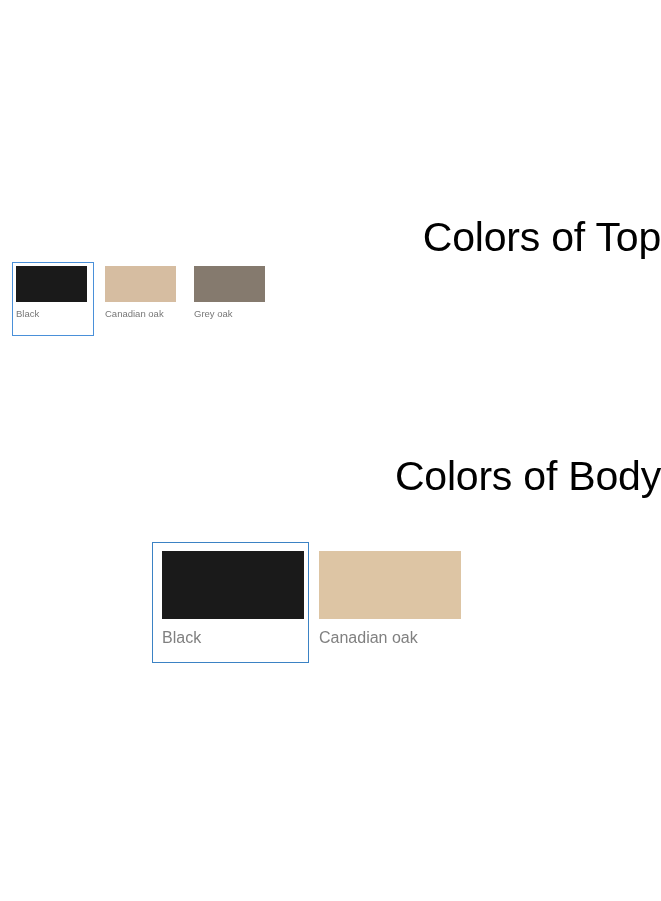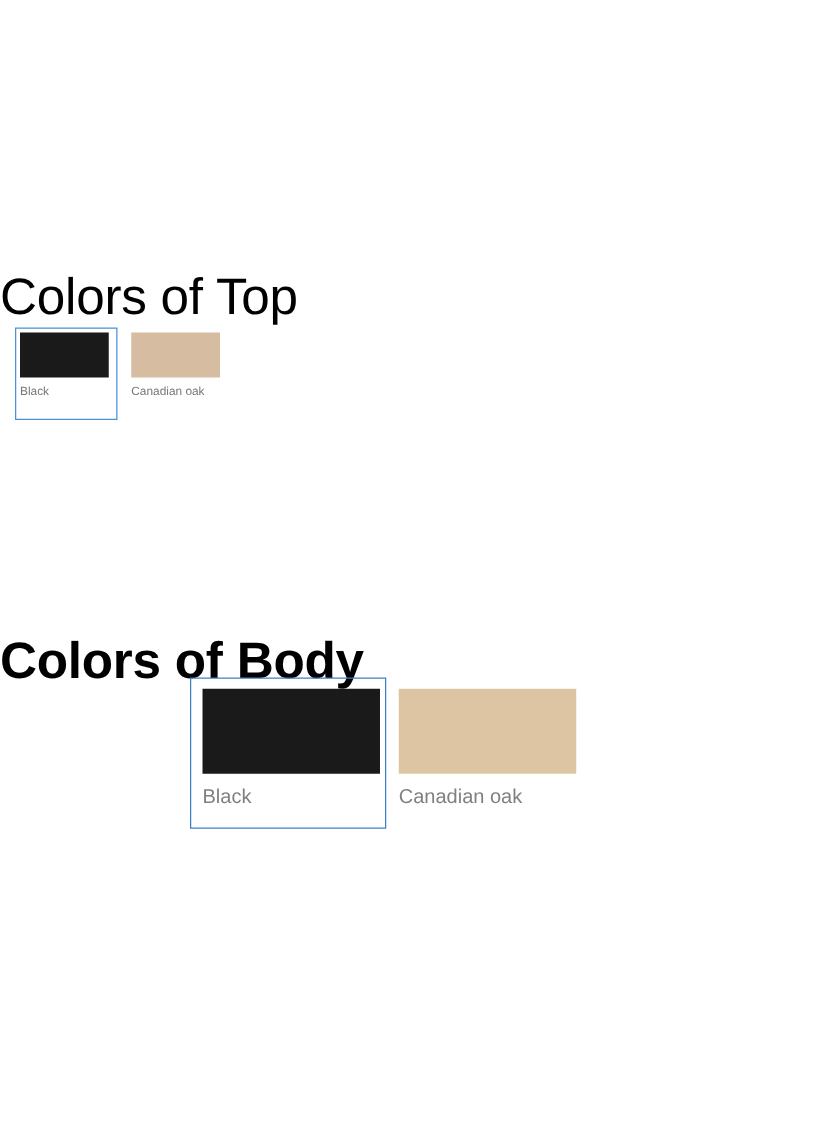--- a/index.html
+++ b/index.html
@@ -10,42 +10,41 @@
     width: 661px;
     height: 901px;
     background: #ffffff;
     font-family: "Liberation Sans", sans-serif;
     overflow: hidden;
     position: relative;
   }
 
   
   .section-title {
-    text-align: left;
+    text-align: right;
     font-family: "Liberation Sans", sans-serif;
     font-weight: 400;
     color: #000000;
     letter-spacing: -0.2px;
   }
   #title-top {
     font-size: 41px;
     line-height: 1;
     position: absolute;
     left: 0;
     right: 0;
     top: 190px;
   }
   #title-body {
     font-size: 41px;
     line-height: 1;
     position: absolute;
     left: 0;
     right: 0;
-    top: 481px;
-    font-weight: bold;
+    top: 429px;
   }
 
   
   #top-swatch-grid {
     position: absolute;
     left: 12px;
     top: 262px;
     width: 640px;
     display: flex;
     flex-wrap: wrap;
@@ -118,20 +117,24 @@
 
 <div id="top-swatch-grid">
     <div class="swatch-cell selected" aria-selected="true">
       <span class="swatch-chip" style="background: rgb(26, 26, 26);"></span>
       <div class="swatch-label">Black</div>
     </div>
     <div class="swatch-cell">
       <span class="swatch-chip" style="background: rgb(214, 189, 161);"></span>
       <div class="swatch-label">Canadian oak</div>
     </div>
+    <div class="swatch-cell">
+      <span class="swatch-chip" style="background: rgb(133, 122, 110);"></span>
+      <div class="swatch-label">Grey oak</div>
+    </div>
   </div>
 
 <h1 class="section-title" id="title-body">Colors of Body</h1>
 
 <div id="body-swatch-grid">
     <div class="body-cell selected" aria-selected="true">
       <span class="body-chip" style="background: rgb(26, 26, 26);"></span>
       <div class="body-label">Black</div>
     </div>
     <div class="body-cell">

